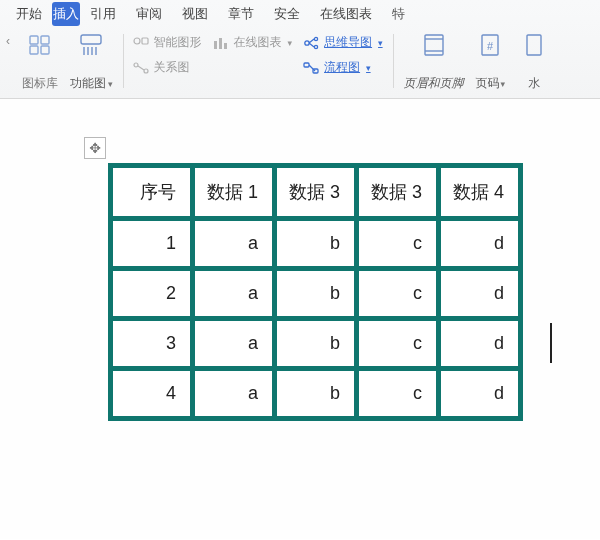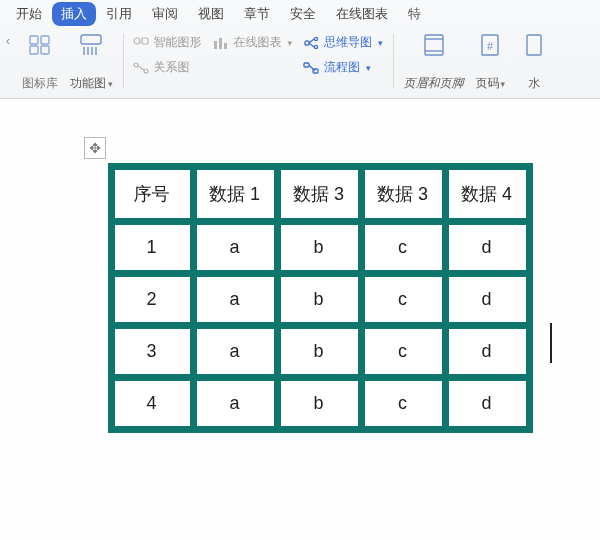--- a/index.html
+++ b/index.html
@@ -27,22 +27,22 @@
     font-size: 13px;
     color: #444;
   }
   .tab {
     padding: 12px 10px;
     cursor: pointer;
   }
   .tab.active {
     background: #3b6fd6;
     color: #fff;
-    border-radius: 8px;
-    padding: 3px 9px;
+    border-radius: 3px;
+    padding: 3px 1px;
   }
   .tab.trailing { color:#555; }
 
   .tool-row {
     display: flex;
     align-items: flex-start;
     height: 64px;
     padding-top: 4px;
     font-size: 12px;
     color: #7a7a7a;
@@ -78,21 +78,21 @@
     padding: 2px 6px 0 4px;
     font-size: 12px;
     color: #9a9a9a;
   }
   .mini-item {
     display: flex;
     align-items: center;
     gap: 4px;
     white-space: nowrap;
   }
-  .mini-item.active { color: #3a6fd4; }
+  .mini-item.active { color: #3a6fd4; text-decoration: underline; }
   .mini-item .mi-icon {
     width: 18px;
     height: 14px;
     display: inline-flex;
     align-items: center;
     justify-content: center;
   }
   .mini-item .dd-caret {
     font-size: 9px;
     margin-left: 2px;
@@ -131,26 +131,26 @@
     background: #fff;
     color: #777;
     font-size: 14px;
   }
   table.doc-table {
     border-collapse: collapse;
     margin-left: 38px;
   }
   table.doc-table th,
   table.doc-table td {
-    border: 7px solid #0f766e;
+    border: 5px solid #0f766e;
     font-size: 18px;
     color: #222;
     padding: 12px 14px 12px 12px;
     min-width: 82px;
-    text-align: center;
+    text-align: right;
     font-weight: normal;
     background: #fff;
   }
   table.doc-table th { font-weight: normal; }
   .cursor-bar {
     position:absolute;
     width:2px;
     height:40px;
     background:#222;
   }

